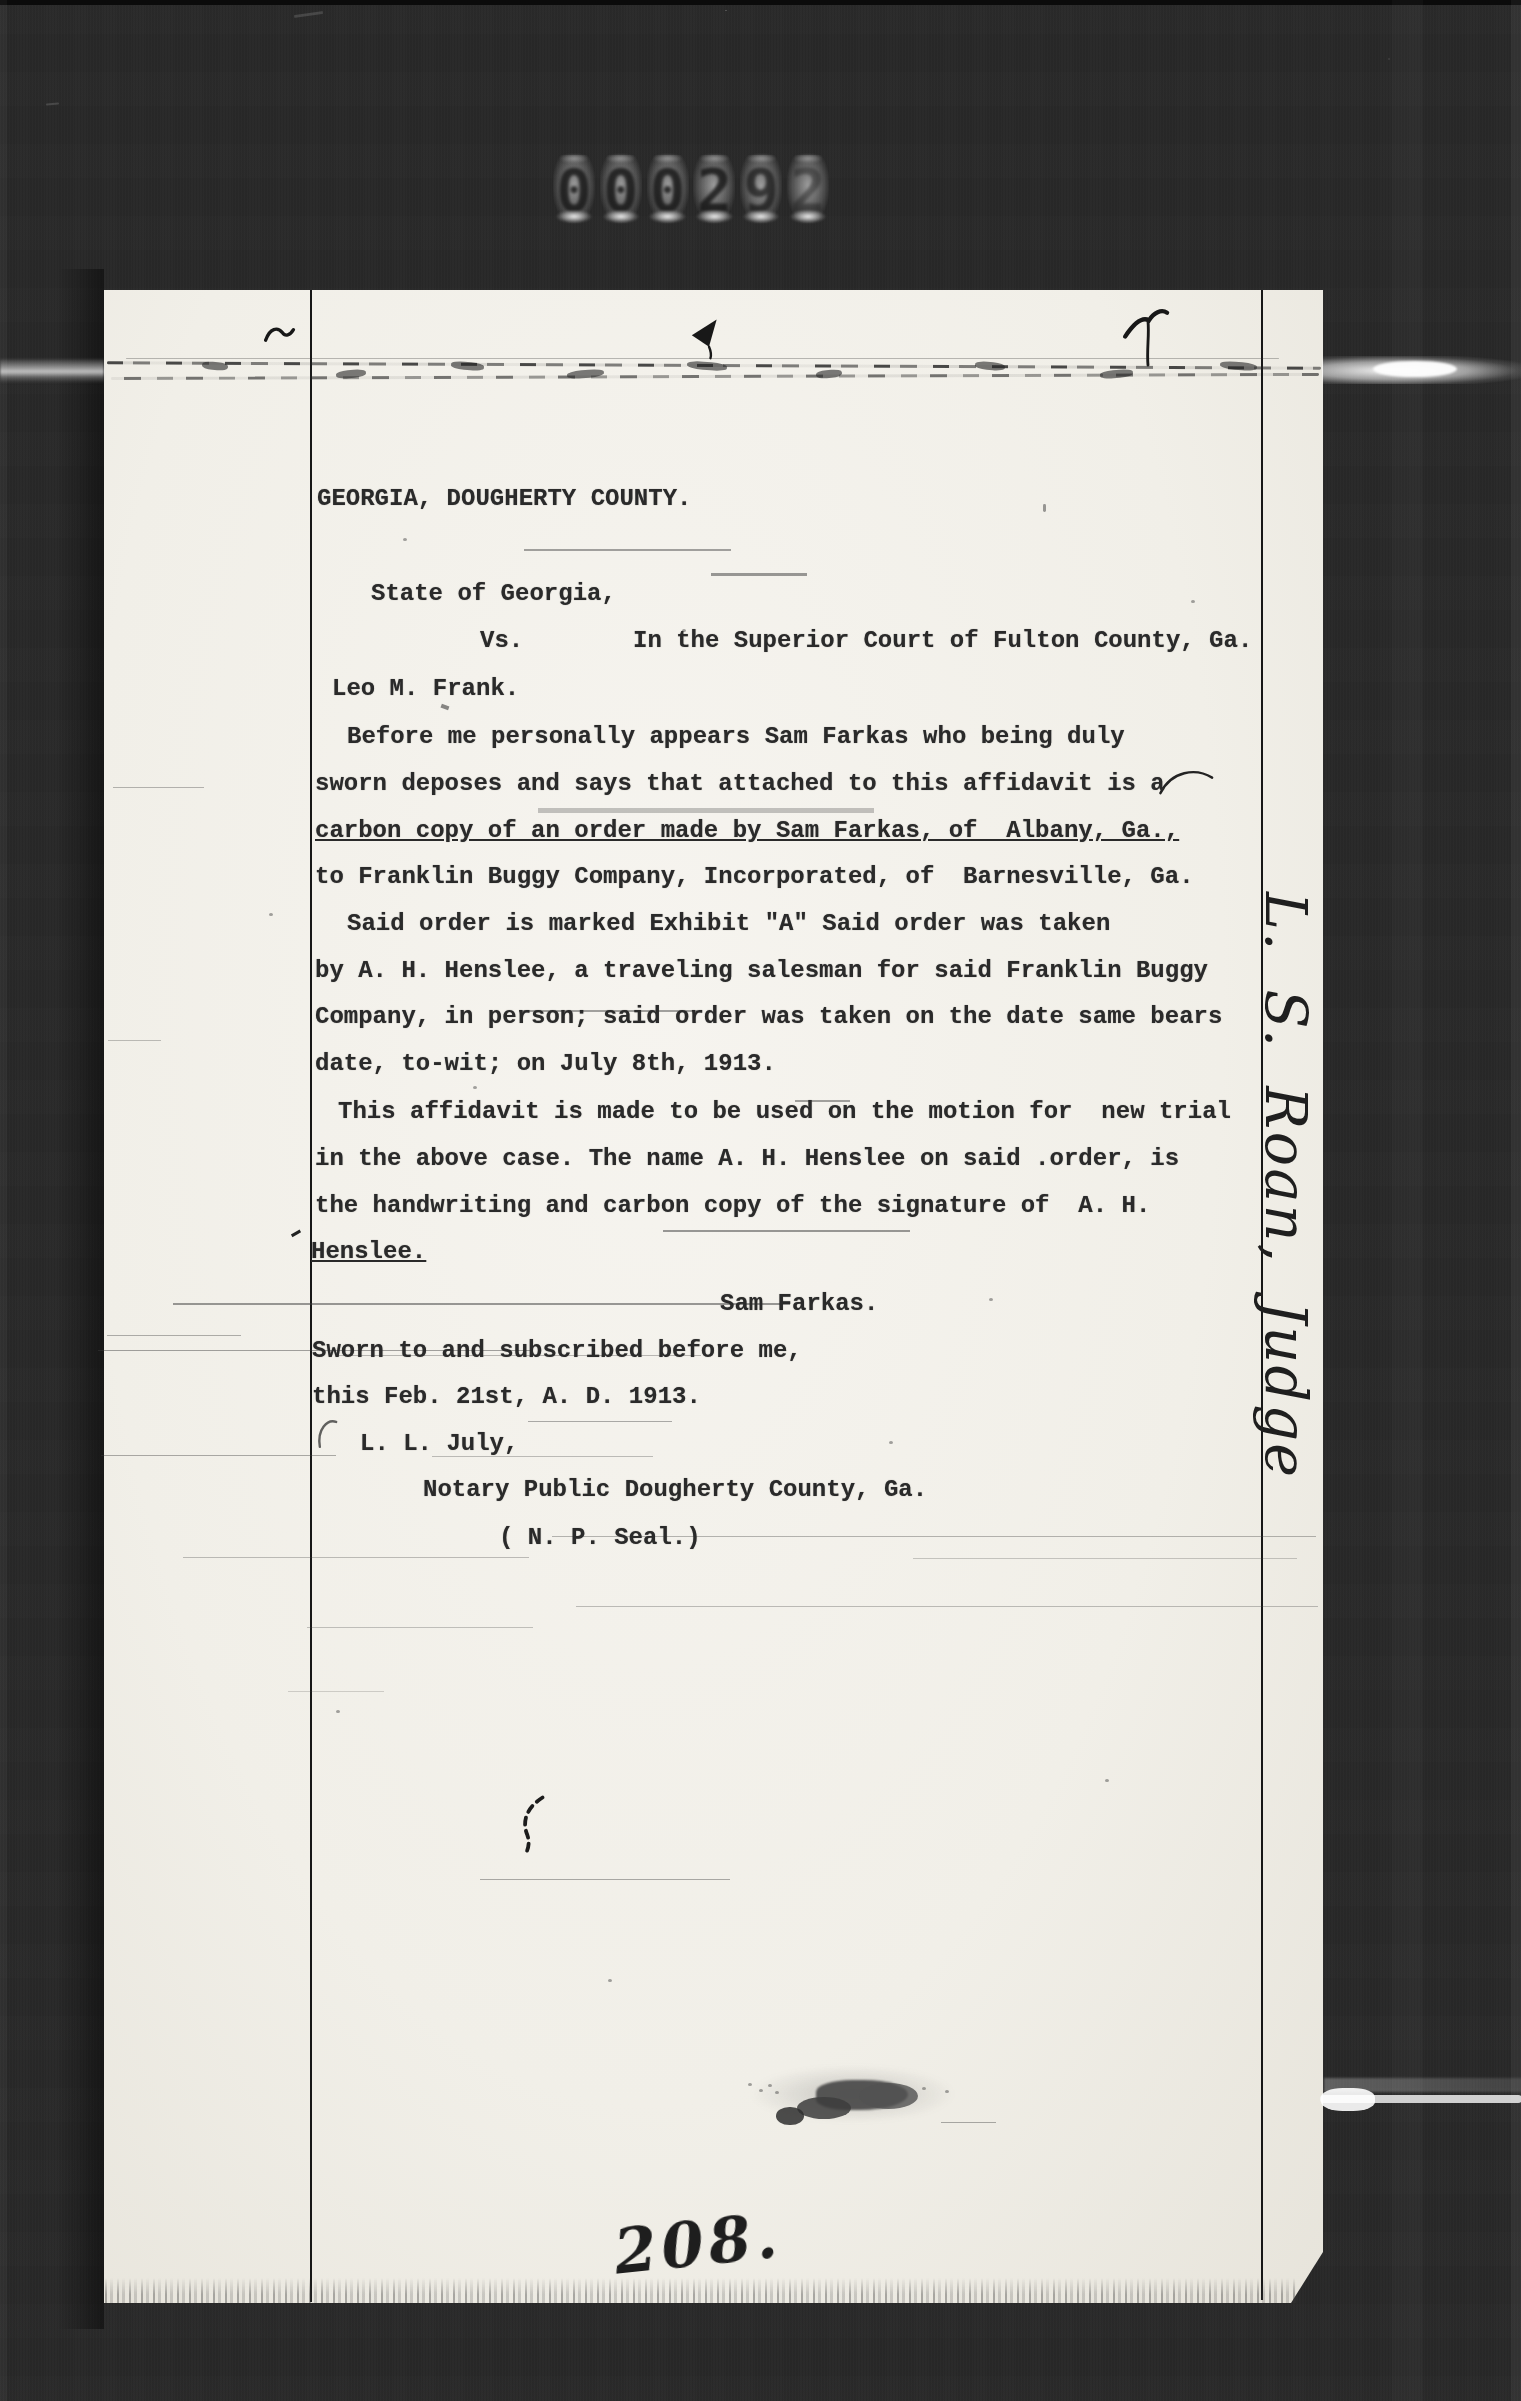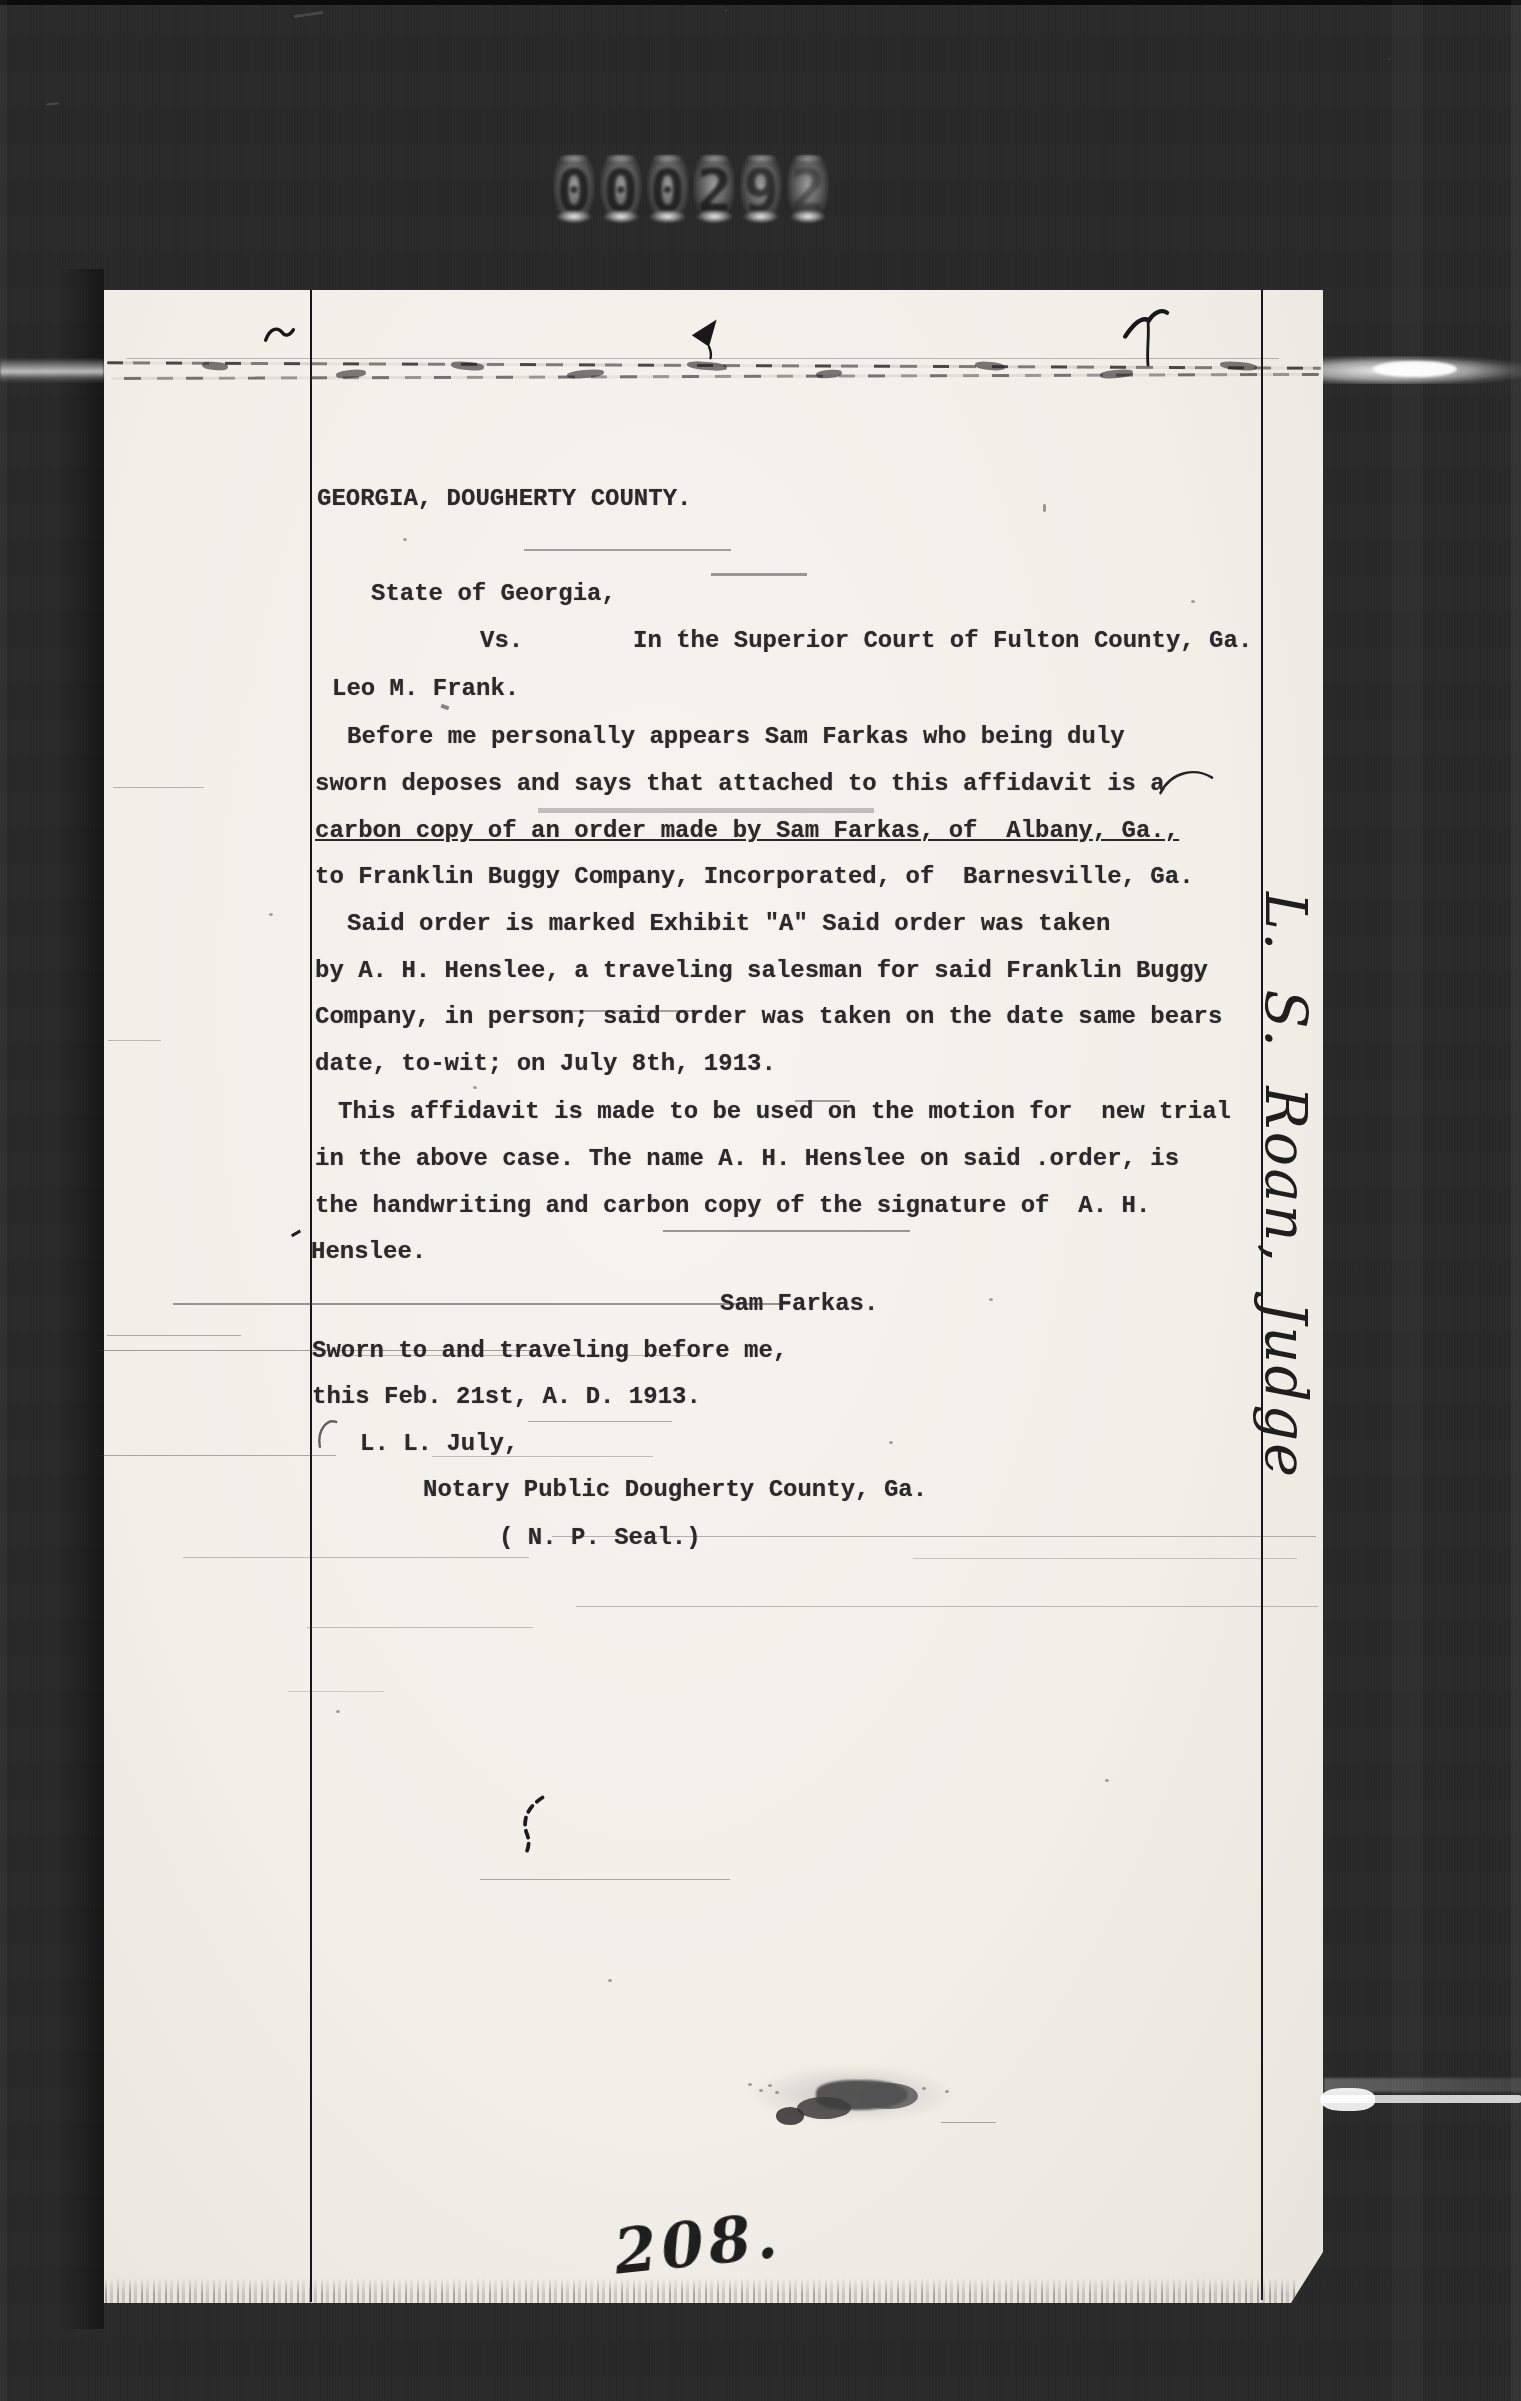--- a/index.html
+++ b/index.html
@@ -198,23 +198,23 @@
       <div class="typed-line" style="left: 315px; top: 769px;">sworn deposes and says that attached to this affidavit is a</div>
       <div class="typed-line" style="left: 315px; top: 816px; text-decoration: underline;">carbon copy of an order made by Sam Farkas, of  Albany, Ga.,</div>
       <div class="typed-line" style="left: 315px; top: 862px;">to Franklin Buggy Company, Incorporated, of  Barnesville, Ga.</div>
       <div class="typed-line" style="left: 347px; top: 909px;">Said order is marked Exhibit "A" Said order was taken</div>
       <div class="typed-line" style="left: 315px; top: 956px;">by A. H. Henslee, a traveling salesman for said Franklin Buggy</div>
       <div class="typed-line" style="left: 315px; top: 1002px;">Company, in person; said order was taken on the date same bears</div>
       <div class="typed-line" style="left: 315px; top: 1049px;">date, to-wit; on July 8th, 1913.</div>
       <div class="typed-line" style="left: 338px; top: 1097px;">This affidavit is made to be used on the motion for  new trial</div>
       <div class="typed-line" style="left: 315px; top: 1144px;">in the above case. The name A. H. Henslee on said .order, is</div>
       <div class="typed-line" style="left: 315px; top: 1191px;">the handwriting and carbon copy of the signature of  A. H.</div>
-      <div class="typed-line" style="left: 311px; top: 1237px;">Henslee.</div>
+      <div class="typed-line" style="left: 311px; top: 1237px; text-decoration: underline;">Henslee.</div>
       <div class="typed-line" style="left: 720px; top: 1289px;">Sam Farkas.</div>
-      <div class="typed-line" style="left: 312px; top: 1336px;">Sworn to and traveling before me,</div>
+      <div class="typed-line" style="left: 312px; top: 1336px;">Sworn to and subscribed before me,</div>
       <div class="typed-line" style="left: 312px; top: 1382px;">this Feb. 21st, A. D. 1913.</div>
       <div class="typed-line" style="left: 360px; top: 1429px;">L. L. July,</div>
       <div class="typed-line" style="left: 423px; top: 1475px;">Notary Public Dougherty County, Ga.</div>
       <div class="typed-line" style="left: 499px; top: 1523px;">( N. P. Seal.)</div>
     </div>
 
   <div class="marginal-sig">L. S. Roan, Judge</div>
   <div class="page-number">208.</div>
 <div class="art" style="left: 524px; top: 549px; width: 207px; height: 2.4px; opacity: 0.45; filter: blur(0.5px);"></div>
     <div class="art" style="left: 711px; top: 573px; width: 96px; height: 2.9px; opacity: 0.5; filter: blur(0.5px);"></div>

